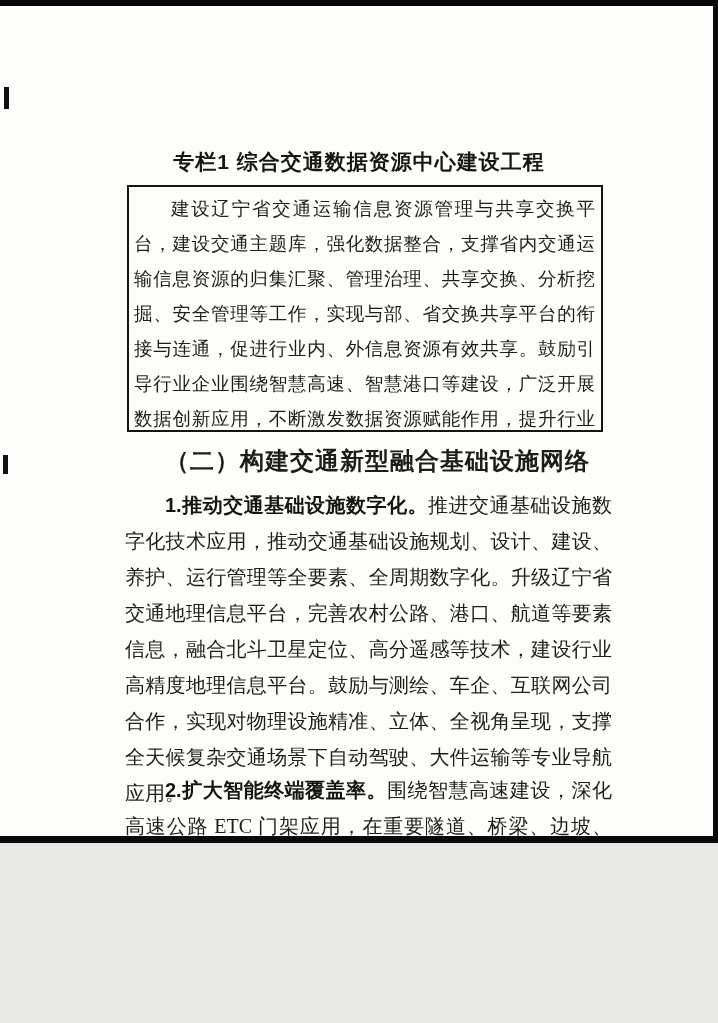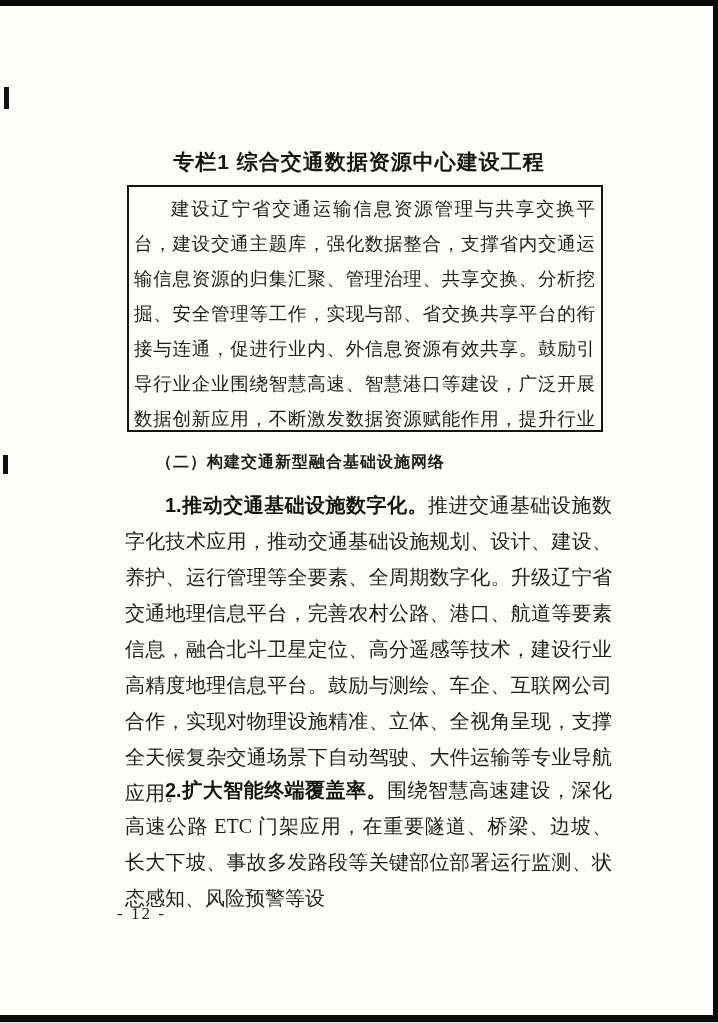--- a/index.html
+++ b/index.html
@@ -4,21 +4,21 @@
 <style>
   html, body {
     margin: 0;
     padding: 0;
     background: #e9e9e7;
     font-family: "Liberation Serif", "DejaVu Serif", serif;
   }
   .sheet {
     position: relative;
     width: 718px;
-    height: 1022px;
+    height: 843px;
     background: #fdfdfb;
     overflow: hidden;
     color: #1d1d1b;
   }
   
   .edge-top    { position: absolute; left: 0; top: 0; width: 718px; height: 6px; background: #0a0a0a; }
   .edge-right  { position: absolute; right: 0; top: 0; width: 5px; height: 1023px; background: #0a0a0a; }
   .edge-bottom { position: absolute; left: 0; bottom: 0; width: 718px; height: 7px; background: #0a0a0a; }
   .mark-1 { position: absolute; left: 4px; top: 87px;  width: 5px; height: 22px; background: #111; }
   .mark-2 { position: absolute; left: 3px; top: 455px; width: 5px; height: 19px; background: #111; }
@@ -49,22 +49,22 @@
     font-size: 18.5px;
     line-height: 35px;
     text-align: justify;
     text-indent: 2em;
     color: #1d1d1b;
   }
   .section-heading {
     position: absolute;
     left: 117px; top: 445px;
     width: 487px;
-    margin: 7px;
-    font-size: 16px;
+    margin: 0;
+    font-size: 24px;
     font-weight: 600;
     text-indent: 2em;
     letter-spacing: 1px;
     color: #1c1c1a;
   }
   .para {
     position: absolute;
     left: 117px;
     width: 487px;
     margin: 8px;

